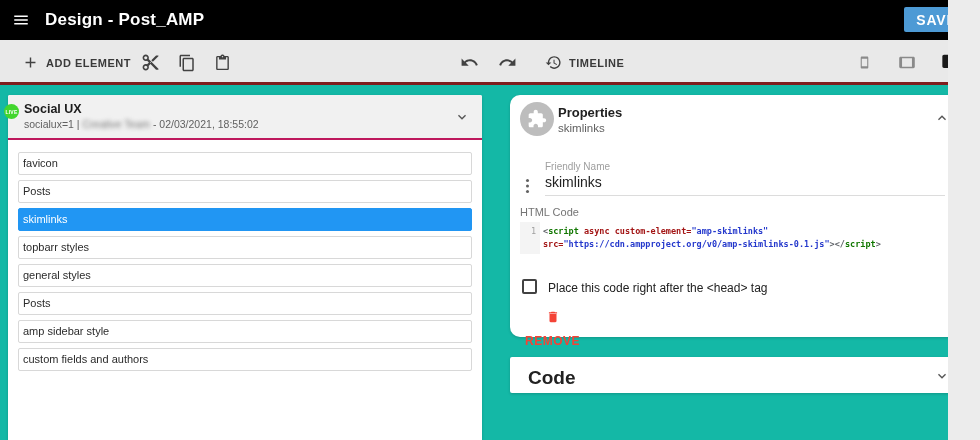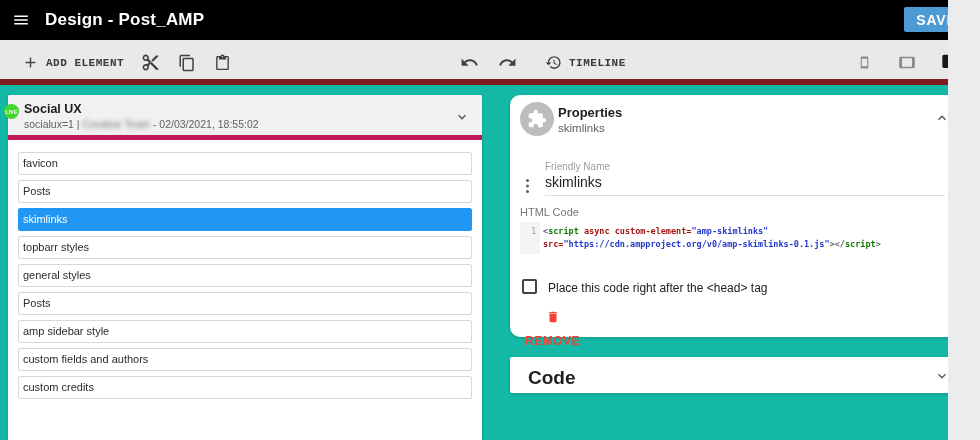--- a/index.html
+++ b/index.html
@@ -6,30 +6,30 @@
   body { font-family:"Liberation Sans", sans-serif; background:#ececec; }
   .screen { position:relative; width:948px; height:440px; overflow:hidden; background:#14b8a6; }
 
   
   .topbar { position:absolute; top:0; left:0; width:980px; height:40px; background:#000; display:flex; align-items:center; }
   .menu-btn { position:absolute; left:11px; top:11px; width:20px; height:18px; cursor:pointer; }
   .page-title { position:absolute; left:45px; top:0; line-height:40px; color:#fff; font-size:17px; font-weight:bold; letter-spacing:.2px; }
   .save-btn { position:absolute; right:11px; top:7px; width:65px; height:25px; background:#4d9ad5; color:#fff; border:none; border-radius:2px; font-family:"Liberation Sans",sans-serif; font-size:14px; font-weight:bold; letter-spacing:.8px; cursor:pointer; box-shadow:0 1px 2px rgba(0,0,0,.4); }
 
   
-  .toolbar { position:absolute; top:40px; left:0; width:980px; height:45px; background:#e9e9e9; border-bottom:6px solid #7f1d1d;font-family:Liberation Mono, monospace; }
+  .toolbar { position:absolute; top:40px; left:0; width:980px; height:45px; background:#e9e9e9; border-bottom:3px solid #7f1d1d; }
   .tbtn { position:absolute; top:0; height:45px; display:flex; align-items:center; gap:7px; cursor:pointer; color:#3c3c3c; }
   .tbtn svg { display:block; }
   .tlabel { font-size:11px; font-weight:bold; letter-spacing:.5px; color:#3a3a3a; }
   .icon-dark { fill:#424242; }
   .icon-gray { fill:#8a8a8a; }
 
   
   .left-panel { position:absolute; left:8px; top:95px; width:474px; height:345px; background:#fff; border-radius:2px 2px 0 0; box-shadow:0 1px 3px rgba(0,0,0,.18); }
-  .lp-header { position:absolute; top:0; left:0; width:100%; height:45px; background:#f1f1f1; border-bottom:5px solid #be185d; border-radius:2px 2px 0 0;text-align:right; }
+  .lp-header { position:absolute; top:0; left:0; width:100%; height:45px; background:#f1f1f1; border-bottom:2px solid #be185d; border-radius:2px 2px 0 0;text-align:right; }
   .live-badge { position:absolute; left:-4px; top:9px; width:15px; height:15px; border-radius:50%; background:#42d62e; color:#fff; font-size:5px; font-weight:bold; display:flex; align-items:center; justify-content:center; letter-spacing:.2px; }
   .lp-title { position:absolute; left:16px; top:7px; font-size:12.5px; font-weight:bold; color:#1d1d1d; }
   .lp-sub { position:absolute; left:16px; top:23px; font-size:10.5px; color:#616161; white-space:nowrap; }
   .blurred { filter:blur(2px); color:#7a7a7a; }
   .chev { position:absolute; cursor:pointer; }
   .lp-chev { right:12px; top:14px; }
   .element-list { position:absolute; top:45px; left:0; width:100%; padding:12px 10px; }
   .el-item { height:23px; line-height:21px; border:1px solid #d8d8d8; border-radius:2px; background:#fff; margin-bottom:5px; padding-left:4px; font-size:11px; color:#2b2b2b; cursor:pointer; }
   .el-item.selected { background:#2196f3; border-color:#2196f3; color:#fff; }
 
@@ -147,21 +147,20 @@
     </div>
     <div class="element-list">
       <div class="el-item">favicon</div>
       <div class="el-item">Posts</div>
       <div class="el-item selected">skimlinks</div>
       <div class="el-item">topbarr styles</div>
       <div class="el-item">general styles</div>
       <div class="el-item">Posts</div>
       <div class="el-item">amp sidebar style</div>
       <div class="el-item">custom fields and authors</div>
-      <div class="el-item">custom credits</div>
     </div>
   </section>
 
   <section class="props-card">
     <span class="avatar">
       <svg width="20" height="20" viewBox="0 0 24 24">
           <path fill="#fff" d="M20.5 11H19V7c0-1.1-.9-2-2-2h-4V3.5C13 2.12 11.88 1 10.5 1S8 2.12 8 3.5V5H4c-1.1 0-1.99.9-1.99 2v3.8H3.5c1.49 0 2.7 1.21 2.7 2.7s-1.21 2.7-2.7 2.7H2V20c0 1.1.9 2 2 2h3.8v-1.5c0-1.49 1.21-2.7 2.7-2.7 1.49 0 2.7 1.21 2.7 2.7V22H17c1.1 0 2-.9 2-2v-4h1.5c1.38 0 2.5-1.12 2.5-2.5S21.88 11 20.5 11z"></path>
         </svg>
     </span>
     <div class="props-title">Properties</div>

